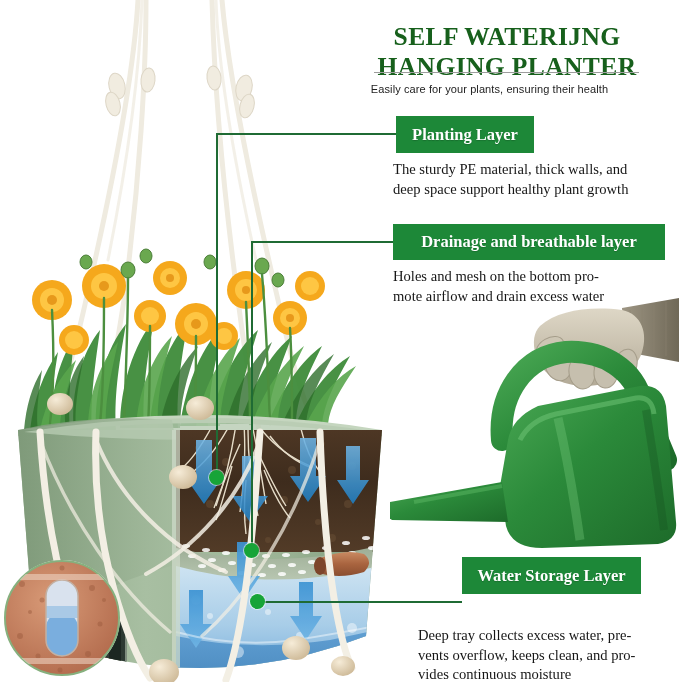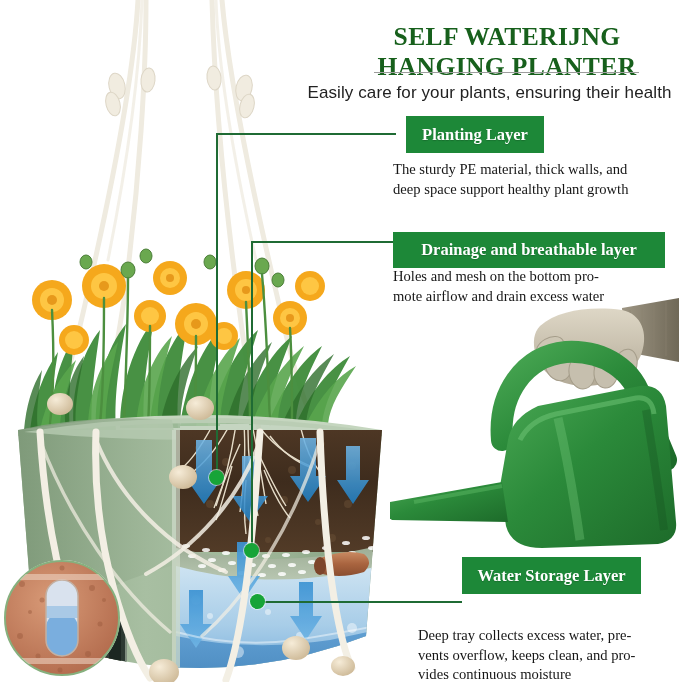--- a/index.html
+++ b/index.html
@@ -6,29 +6,29 @@
   body{width:679px;height:682px;overflow:hidden;
        font-family:"Liberation Sans",sans-serif;position:relative;}
   #stage{position:absolute;inset:0;width:679px;height:682px;background:#ffffff;overflow:hidden;}
 
   
   .title{position:absolute;left:335px;top:2px;width:344px;text-align:center;
          font-family:"Liberation Serif",serif;font-weight:700;font-size:25.5px;
          line-height:30px;letter-spacing:.4px;color:#17601c;white-space:pre-line;margin-top:20px;}
   .divider{position:absolute;left:374px;top:72px;width:265px;height:1px;background:#9d9d9d;}
   .subtitle{position:absolute;left:300px;top:83px;width:379px;text-align:center;
-            font-size:17px;color:#222;letter-spacing:.1px;}
+            font-size:11px;color:#222;letter-spacing:.1px;}
 
   
   .badge{position:absolute;background:#1d8838;color:#fff;
          font-family:"Liberation Serif",serif;font-weight:700;
          display:flex;align-items:center;justify-content:center;
          text-shadow:0 1px 1px rgba(0,0,0,.18);}
-  #badge-plant{left:406px;top:116px;width:138px;height:37px;font-size:16.5px;}
-  #badge-drain{left:393px;top:224px;width:272px;height:36px;font-size:16.5px;margin-top:8px;}
+  #badge-plant{left:396px;top:116px;width:138px;height:37px;font-size:16.5px;}
+  #badge-drain{left:393px;top:224px;width:272px;height:36px;font-size:16.5px;}
   #badge-water{left:462px;top:557px;width:179px;height:37px;font-size:16.5px;}
 
   .desc{position:absolute;font-family:"Liberation Serif",serif;
         font-size:14.6px;line-height:19.5px;color:#161616;white-space:pre-line;}
   #desc-plant{left:393px;top:160px;width:290px;}
   #desc-drain{left:393px;top:267px;width:290px;}
   #desc-water{left:418px;top:626px;width:262px;}
 
   
   .conn{position:absolute;background:#1f6b34;}

